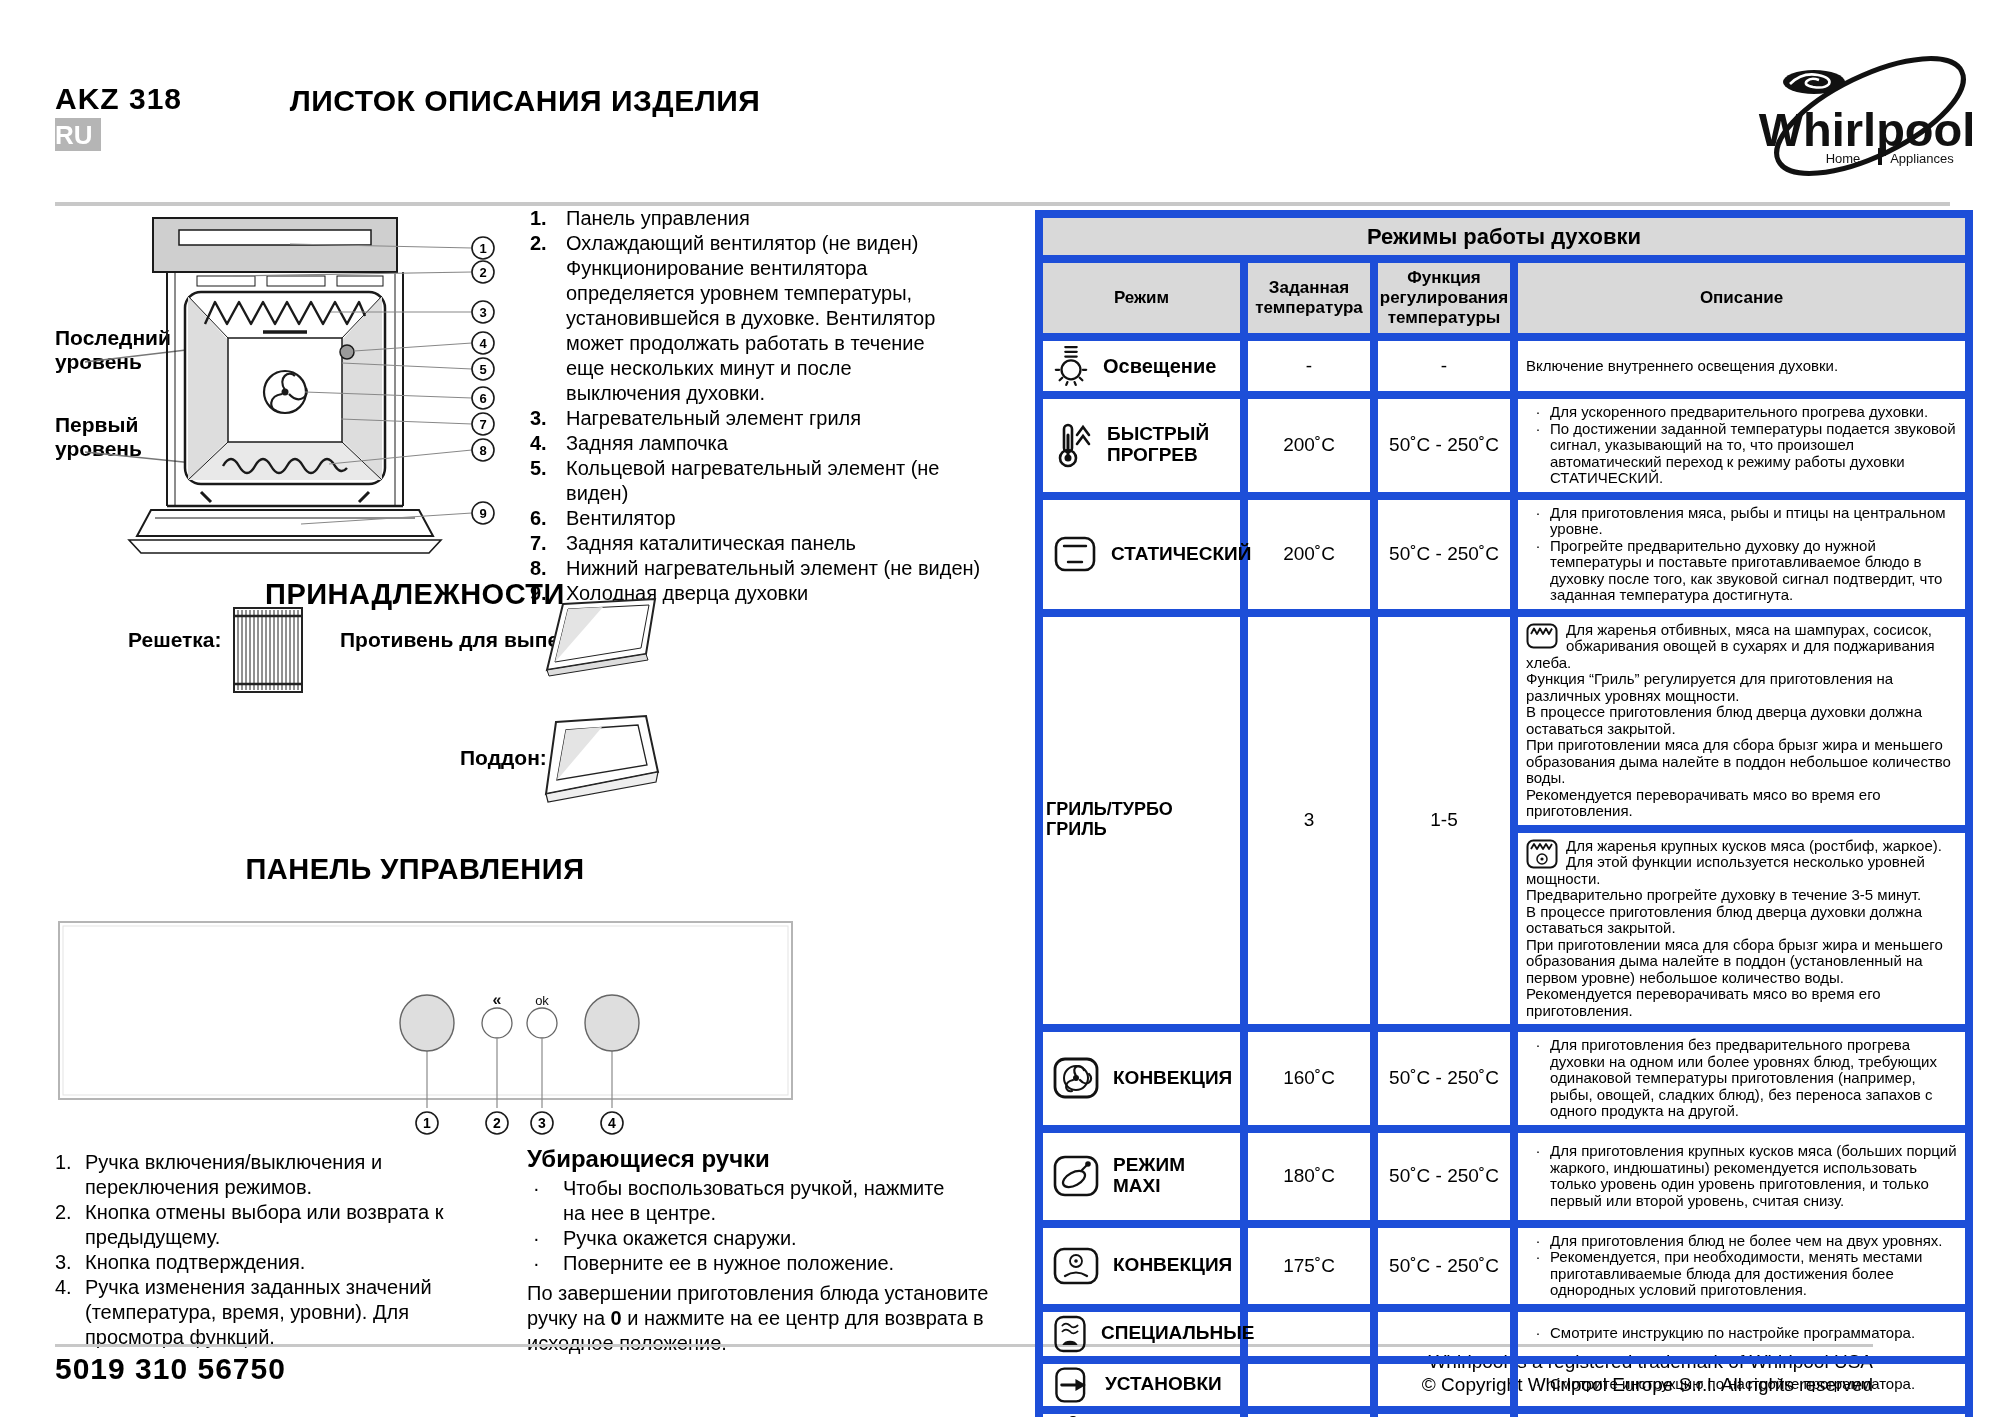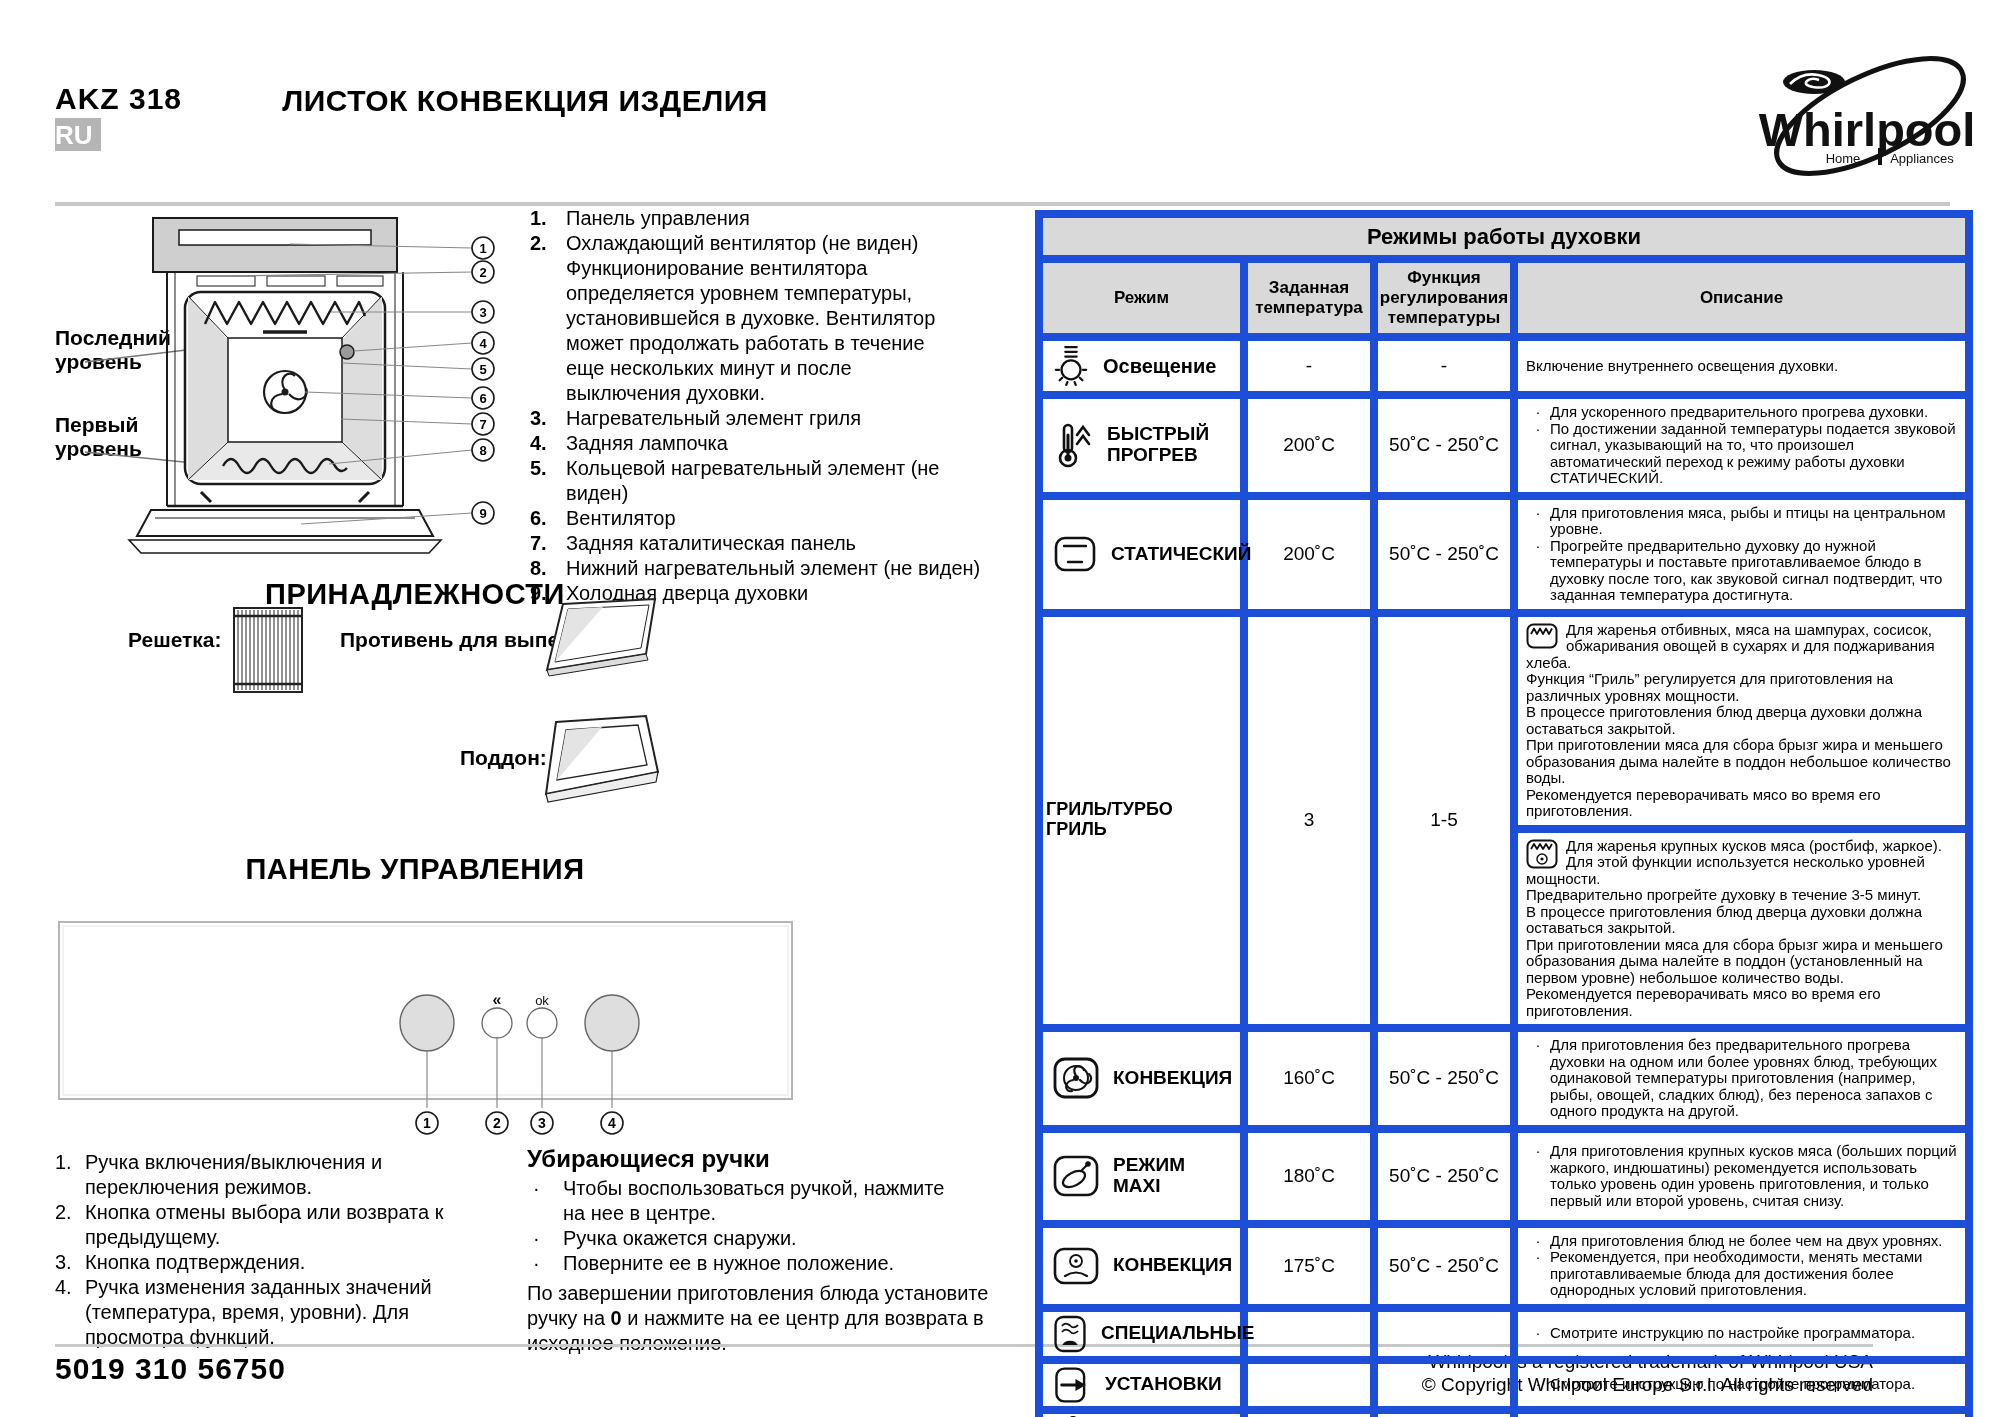--- a/index.html
+++ b/index.html
@@ -59,21 +59,21 @@
   svg { display:block; }
   svg text { font-family:"Liberation Sans", sans-serif; }
 </style>
 </head>
 <body>
 
 <div class="page">
 
   <div class="abs model" style="left:55px;top:82px">AKZ 318</div>
   <div class="abs ru-badge" style="left:55px;top:118px">RU</div>
-  <div class="abs doc-title" style="left:225px;top:84px;width:600px">ЛИСТОК КОНВЕКЦИЯ ИЗДЕЛИЯ</div>
+  <div class="abs doc-title" style="left:225px;top:84px;width:600px">ЛИСТОК ОПИСАНИЯ ИЗДЕЛИЯ</div>
 
   <div class="abs" style="left:1742px;top:56px">
     <svg width="250" height="122" viewBox="0 0 250 122">
       <ellipse cx="128" cy="60" rx="102" ry="40" fill="none" stroke="#111" stroke-width="5" transform="rotate(-26 128 60)"></ellipse>
       <g>
         <ellipse cx="72" cy="26" rx="31" ry="12" fill="#111"></ellipse>
         <path d="M48 28 Q60 16 76 19 Q90 22 87 28 Q83 33 71 31 Q61 29 65 25 Q69 21 77 24" stroke="#fff" stroke-width="2.6" fill="none"></path>
       </g>
       <text x="125" y="90" text-anchor="middle" font-family="'Liberation Serif', serif" font-weight="bold" font-size="47" fill="#111">Whirlpool</text>
       <text x="101" y="107" text-anchor="middle" font-size="13" fill="#111">Home</text>

